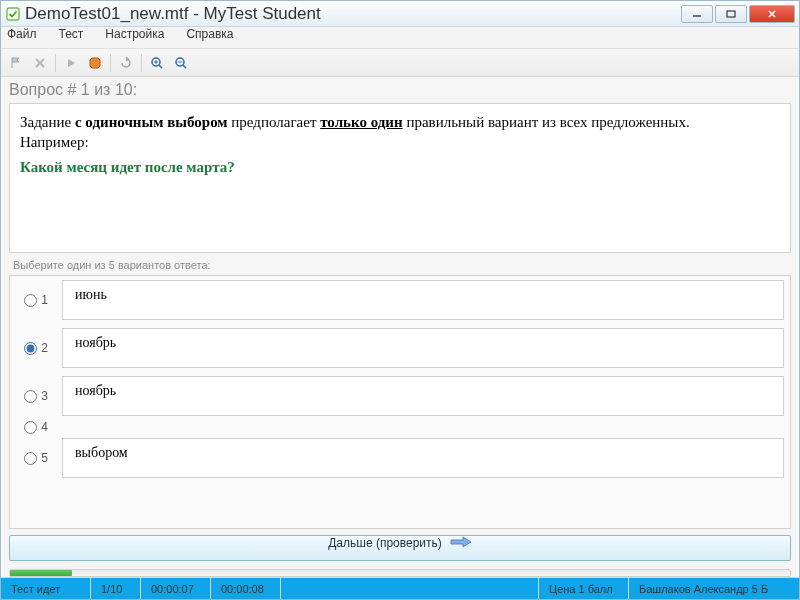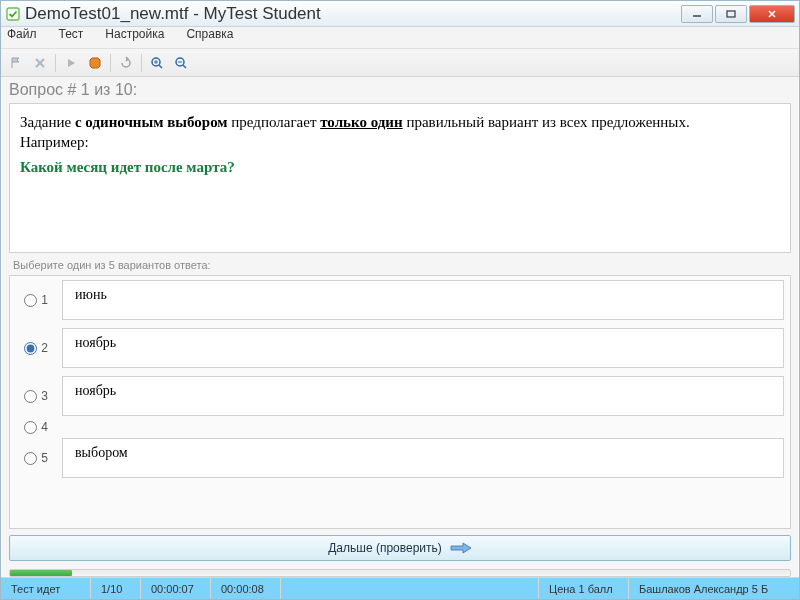--- a/index.html
+++ b/index.html
@@ -130,21 +130,21 @@
     height:40px;
     font-family:"Times New Roman",serif;
     font-size:14px;
   }
   .next-btn {
     margin-top:6px;
     height:26px;
     background:linear-gradient(#f3fbff,#d7ecf5);
     border:1px solid #8db9cf;
     border-radius:2px;
-    display:flex;align-items:center;justify-content:center;
+    display:flex;align-items:flex-start;justify-content:center;
     gap:8px;
     color:#234;
     font-size:12px;
   }
   .arrow-right {
     width:22px;height:12px;
   }
   .timebar {
     height:8px;
     margin:4px 8px 0 8px;
@@ -155,21 +155,21 @@
   }
   .timebar-fill{
     position:absolute;left:0;top:0;bottom:0;
     width:8%;
     background:linear-gradient(#66c463,#3fae3c);
     border-radius:1px;
   }
   .statusbar {
     height:22px;
     border-top:1px solid #d6d6d6;
-    background:#7dd3fc;
+    background:#0ea5e9;
     display:flex;align-items:center;
     font-size:11px;color:#333;
   }
   .status-cell {
     padding:0 10px;
     border-right:1px solid #d6d6d6;
     height:100%;
     display:flex;align-items:center;
     white-space:nowrap;
   }

